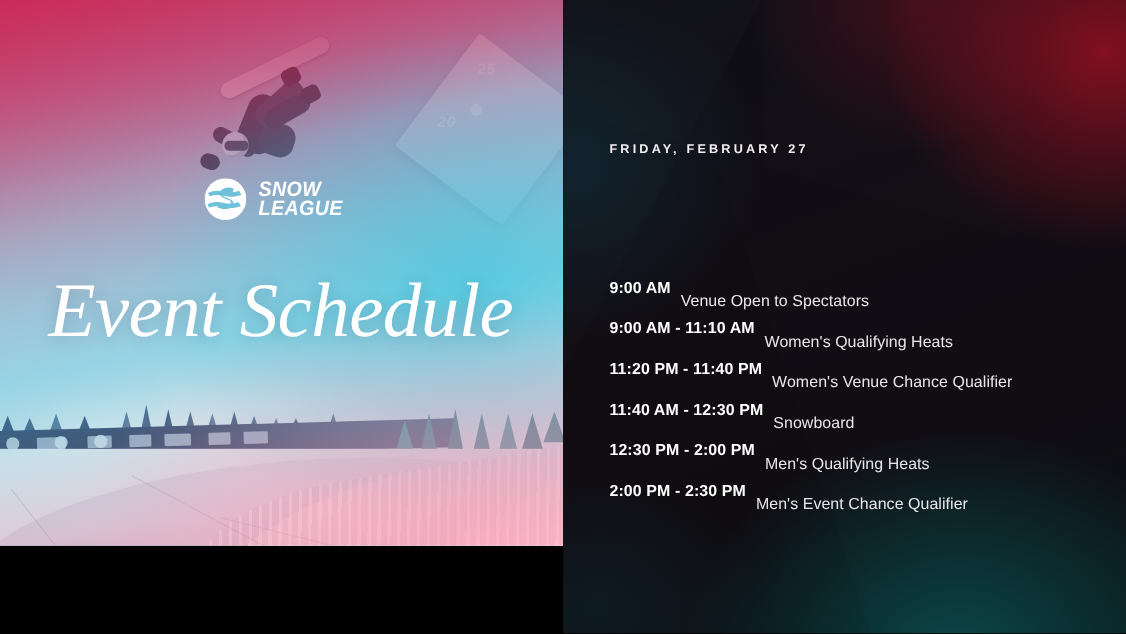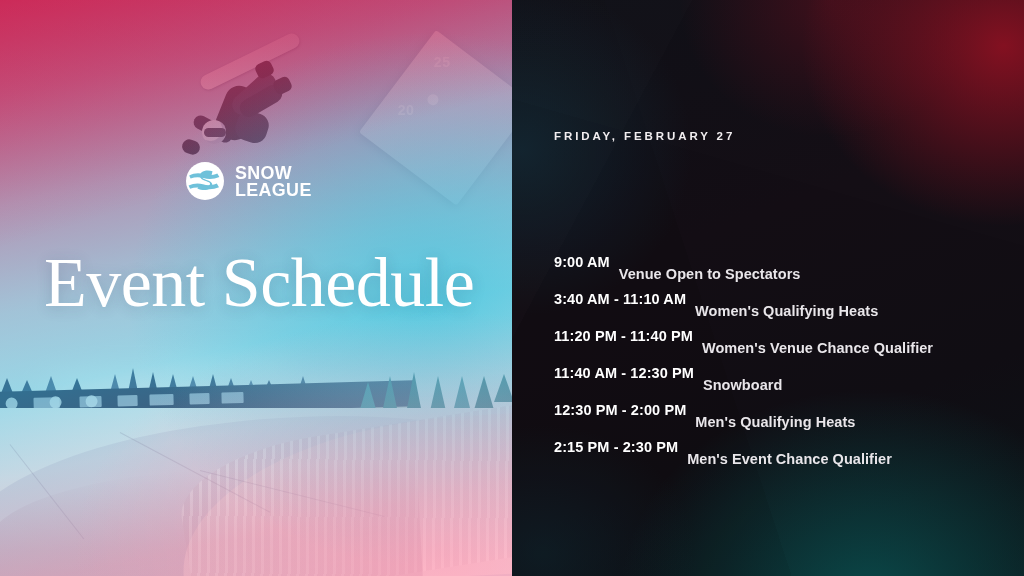--- a/index.html
+++ b/index.html
@@ -2,22 +2,22 @@
 <html><head>
 <meta charset="utf-8">
 <style>
   html,body{margin:0;padding:0;background:#000;}
   body{width:1024px;height:576px;overflow:hidden;
        font-family:"Liberation Sans","DejaVu Sans",sans-serif;}
 
   .stage{position:relative;width:1024px;height:576px;overflow:hidden;}
 
   
-  .left{position:absolute;left:0;top:0;width:512px;height:576px;overflow:hidden;
-        background:#8fa6c0;}
+  .left{position:absolute;left:0;top:0;width:512px;height:496px;overflow:hidden;
+        background:#8fa6c0;font-style:italic;}
 
   
   .sky{position:absolute;left:0;top:0;width:512px;height:420px;
        background:linear-gradient(175deg,#9aa8c4 0%,#b9bfd4 22%,#cfd6e2 45%,#dfe7ef 65%,#eef3f7 100%);}
   .sky-cloud{position:absolute;border-radius:50%;background:#ffffff;filter:blur(14px);opacity:.55;}
 
   
   .ridge{position:absolute;left:0;width:100%;}
   .tree{position:absolute;bottom:0;width:0;height:0;border-left:7px solid transparent;
         border-right:7px solid transparent;border-bottom:26px solid #2f3a63;}
@@ -146,21 +146,21 @@
            linear-gradient(72deg, rgba(0,0,0,.22) 0 40%, rgba(0,0,0,0) 40% 100%);}
 
   .eyebrow{position:absolute;left:554px;top:130px;color:#f2eef0;
            font-size:11.5px;font-weight:700;letter-spacing:2.9px;}
   .day-title{position:absolute;left:552px;top:155px;color:#fff;
              font-size:35px;font-weight:300;letter-spacing:-.2px;line-height:1.1;}
 
   .schedule{position:absolute;left:554px;top:243px;width:430px;}
   .srow{display:flex;align-items:center;height:37px;white-space:nowrap;}
   .stime{color:#ffffff;font-weight:700;font-size:14.5px;letter-spacing:.1px;}
-  .sdesc{color:#e9e6ea;font-weight:700;font-size:14.5px;margin-left:9px;letter-spacing:.05px;margin-top:24px;}
+  .sdesc{color:#e9e6ea;font-weight:400;font-size:14.5px;margin-left:9px;letter-spacing:.05px;margin-top:24px;}
 </style>
 </head>
 <body>
 
 <div class="stage">
 
   <div class="left">
 
     <div class="sky"></div>
     <div class="sky-cloud" style="left:40px;top:370px;width:180px;height:34px;"></div>
@@ -267,34 +267,34 @@
   </div>
 
   <div class="eyebrow">FRIDAY, FEBRUARY 27</div>
 
   <div class="schedule">
     <div class="srow">
       <span class="stime">9:00 AM</span>
       <span class="sdesc">Venue Open to Spectators</span>
     </div>
     <div class="srow">
-      <span class="stime">3:40 AM - 11:10 AM</span>
+      <span class="stime">9:00 AM - 11:10 AM</span>
       <span class="sdesc">Women's Qualifying Heats</span>
     </div>
     <div class="srow">
       <span class="stime">11:20 PM - 11:40 PM</span>
       <span class="sdesc">Women's Venue Chance Qualifier</span>
     </div>
     <div class="srow">
       <span class="stime">11:40 AM - 12:30 PM</span>
       <span class="sdesc">Snowboard</span>
     </div>
     <div class="srow">
       <span class="stime">12:30 PM - 2:00 PM</span>
       <span class="sdesc">Men's Qualifying Heats</span>
     </div>
     <div class="srow">
-      <span class="stime">2:15 PM - 2:30 PM</span>
+      <span class="stime">2:00 PM - 2:30 PM</span>
       <span class="sdesc">Men's Event Chance Qualifier</span>
     </div>
   </div>
 
 </div>
 
 </body></html>

